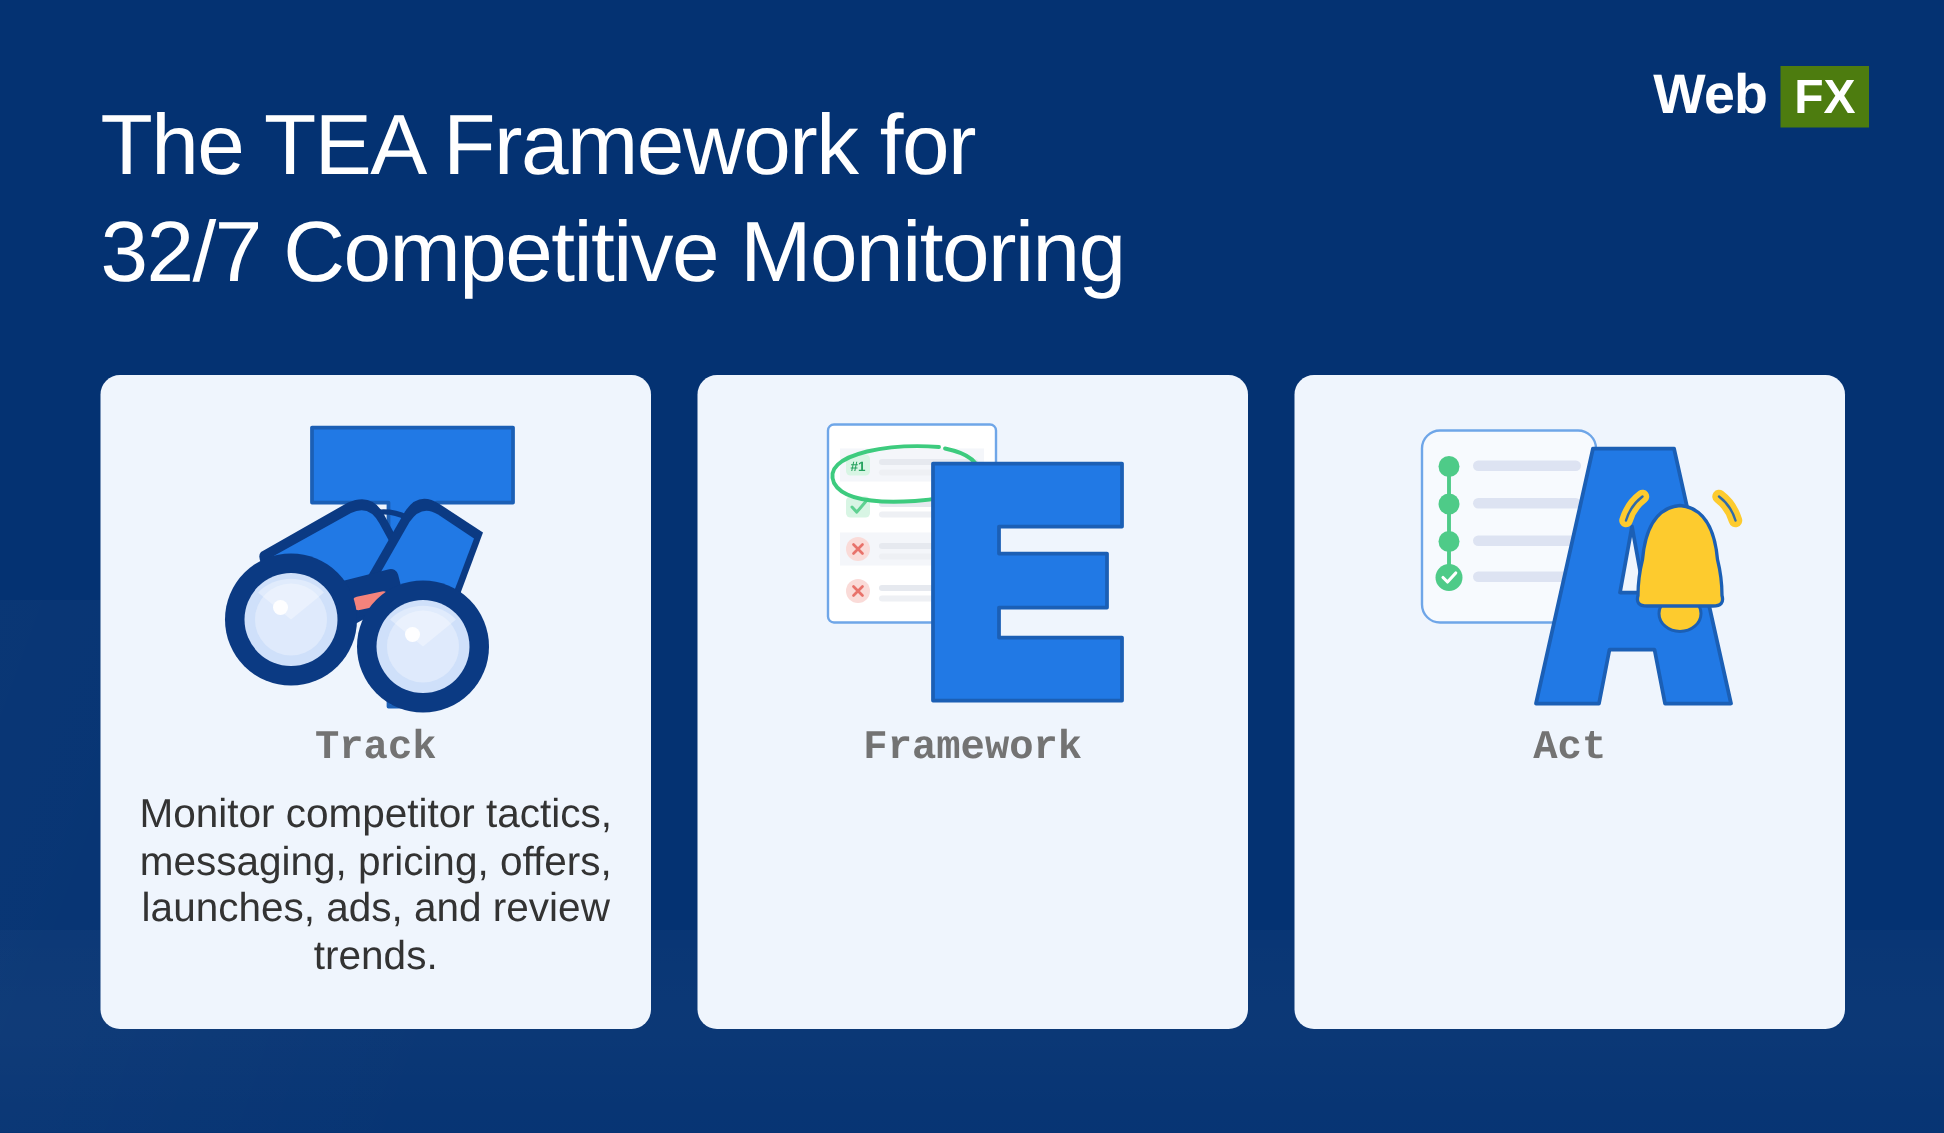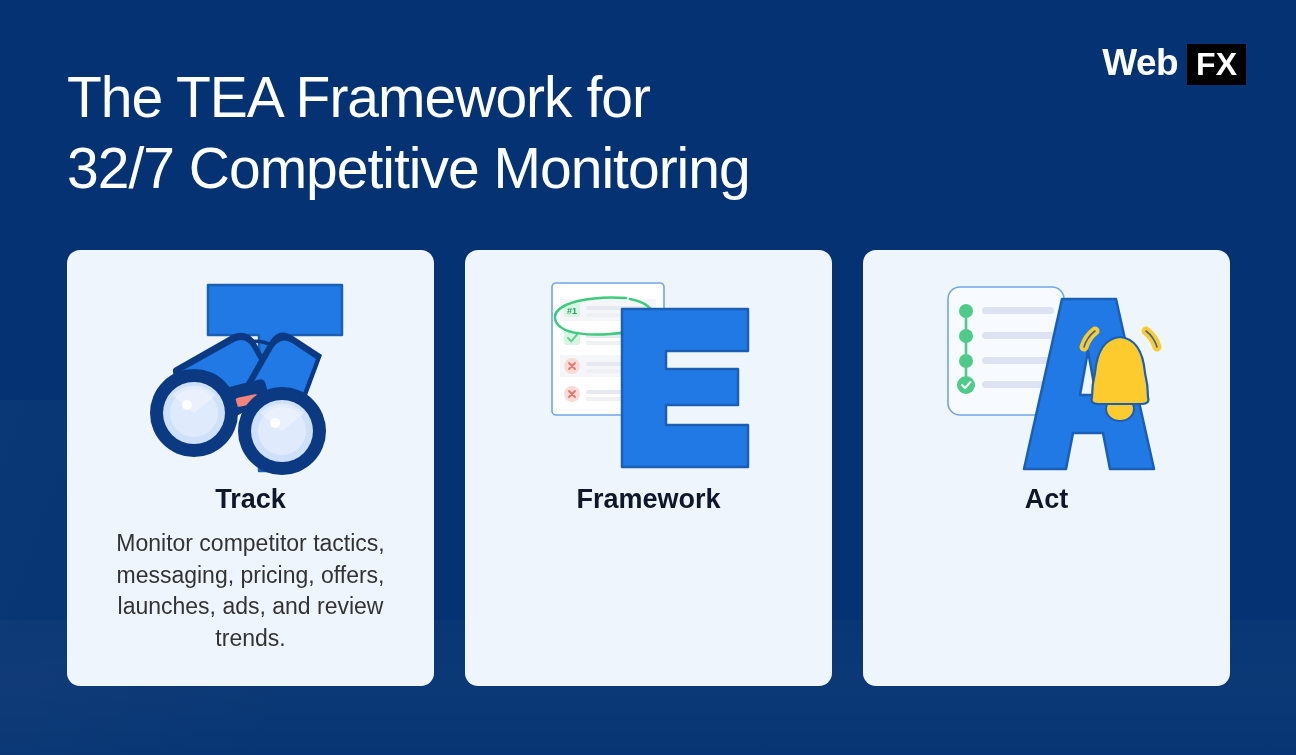--- a/index.html
+++ b/index.html
@@ -25,21 +25,21 @@
   
   .logo {
     position:absolute; right:50px; top:44px;
     display:flex; gap:9px;
   }
   .logo-web {
     color:#ffffff; font-size:37px; font-weight:bold; letter-spacing:-0.5px;
     line-height:1;
   }
   .logo-fx {
-    background:#000000; color:#ffffff; font-size:32px; font-weight:bold;
+    background:#4d7c0f; color:#ffffff; font-size:32px; font-weight:bold;
     padding:4px 9px 5px 9px; line-height:1; letter-spacing:0px;
   }
 
   
   .title {
     position:absolute; left:67px; top:62px;
     color:#ffffff; font-size:57px; font-weight:normal;
     line-height:71px; letter-spacing:-1px;
   }
   .title .tl { display:block; white-space:nowrap; }
@@ -55,25 +55,25 @@
     border-radius:13px;
     display:flex; flex-direction:column; align-items:center;
     padding-top:8px;
   }
   .art {
     height:230px; width:100%;
     display:flex; align-items:center; justify-content:center;
     position:relative;
   }
   .card-title {
-    font-size:27px; font-weight:bold; color:#0f172a;
-    margin-top:-4px; margin-bottom:13px;
+    font-size:27px; font-weight:bold; color:#737373;
+    margin-top:-4px; margin-bottom:13px;font-family:Liberation Mono, monospace;
   }
   .card-body {
-    font-size:23px; color:#333333; line-height:31.5px;
+    font-size:27px; color:#333333; line-height:31.5px;
     text-align:center; width:330px;
   }
 
   
   svg { display:block; overflow:visible; }
 </style>
 </head>
 <body>
 
 <div class="bg-band"></div>

